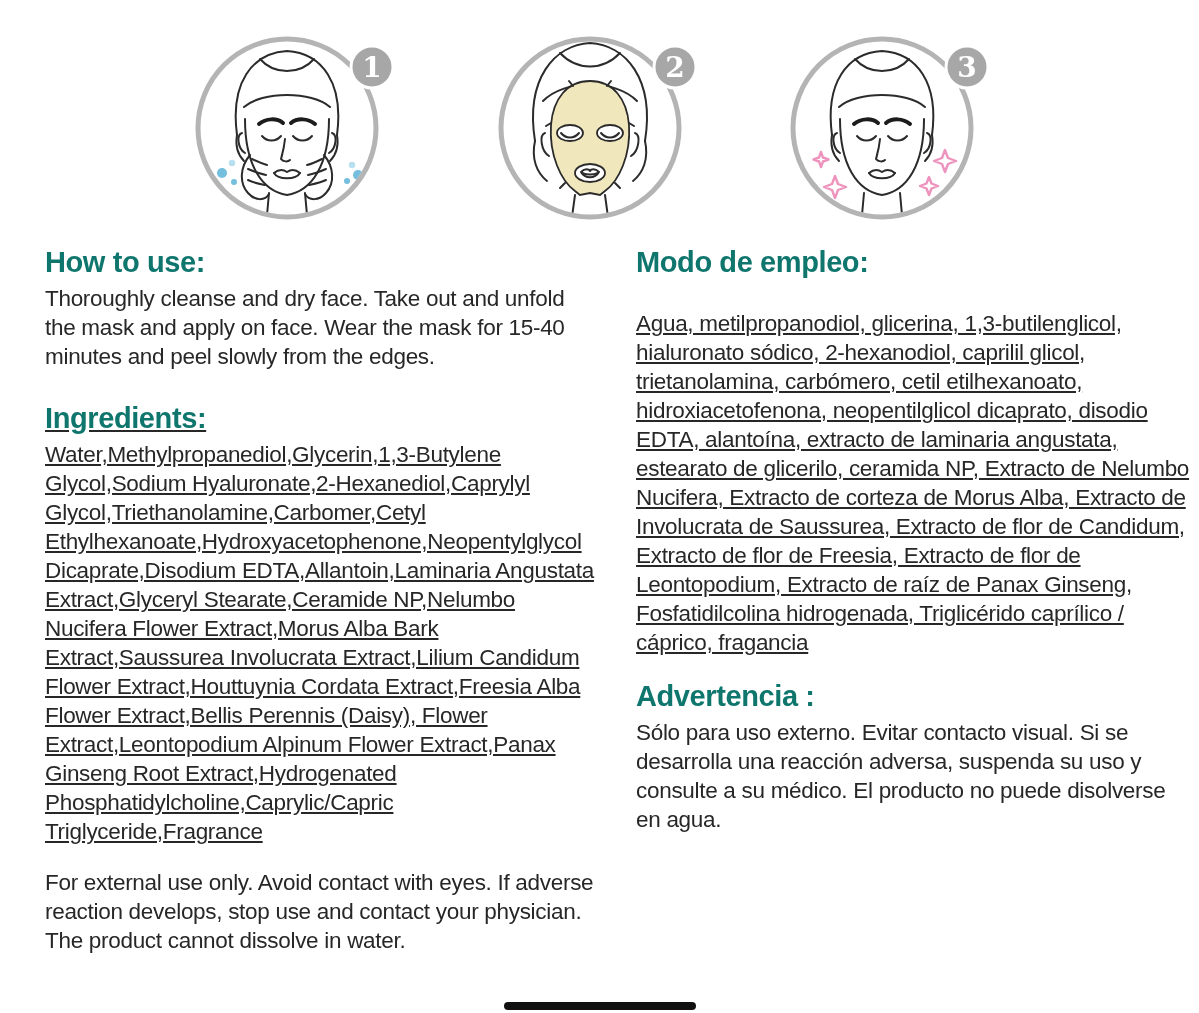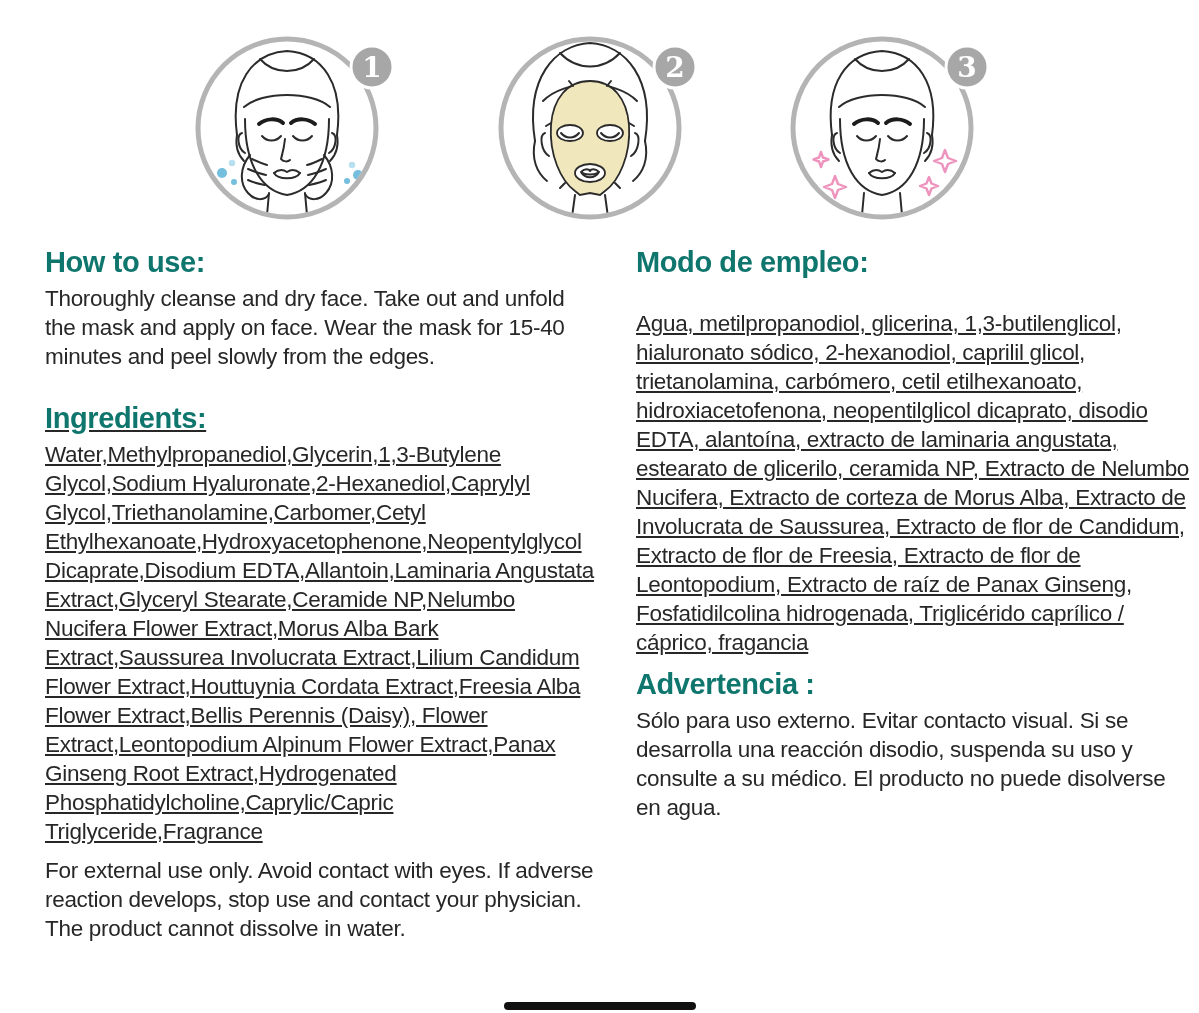--- a/index.html
+++ b/index.html
@@ -22,21 +22,21 @@
   .drop-light{fill:#b7dff0;stroke:none;}
   .spark{fill:#ffffff;stroke:#ee93bd;stroke-width:2.4;stroke-linejoin:round;}
 
   
   .col{position:absolute;top:245px;color:#272727;}
   .col-en{left:45px;width:550px;}
   .col-es{left:636px;width:557px;}
   .col h2{margin:0;font-size:29px;line-height:34px;font-weight:bold;color:#0f766e;letter-spacing:-0.4px;}
   .col p{margin:5px 0 0 0;font-size:22.5px;line-height:29px;letter-spacing:-0.3px;overflow-wrap:break-word;}
   .section-ingredients{margin-top:30px;text-decoration:underline;}
-  .section-warning{margin-top:10px;}
+  .section-warning{margin-top:22px;}
 
   .bottom-bar{position:absolute;left:504px;top:1002px;width:192px;height:8px;border-radius:4px;background:#111111;}
 </style>
 </head>
 <body>
 
 <div class="canvas">
 
   <div class="step step-1">
     <svg width="240" height="210" viewBox="0 0 240 210">
@@ -183,19 +183,19 @@
 
   <div class="col col-es">
     <section>
       <h2>Modo de empleo:</h2>
     </section>
     <section class="section-ingredients">
       <p>Agua, metilpropanodiol, glicerina, 1,3-butilenglicol, hialuronato sódico, 2-hexanodiol, caprilil glicol, trietanolamina, carbómero, cetil etilhexanoato, hidroxiacetofenona, neopentilglicol dicaprato, disodio EDTA, alantoína, extracto de laminaria angustata, estearato de glicerilo, ceramida NP, Extracto de Nelumbo Nucifera, Extracto de corteza de Morus Alba, Extracto de Involucrata de Saussurea, Extracto de flor de Candidum, Extracto de flor de Freesia, Extracto de flor de Leontopodium, Extracto de raíz de Panax Ginseng, Fosfatidilcolina hidrogenada, Triglicérido caprílico / cáprico, fragancia</p>
     </section>
     <section class="section-warning">
       <h2>Advertencia :</h2>
-      <p>Sólo para uso externo. Evitar contacto visual. Si se desarrolla una reacción disodio, suspenda su uso y consulte a su médico. El producto no puede disolverse en agua.</p>
+      <p>Sólo para uso externo. Evitar contacto visual. Si se desarrolla una reacción adversa, suspenda su uso y consulte a su médico. El producto no puede disolverse en agua.</p>
     </section>
   </div>
 
   <div class="bottom-bar"></div>
 
 </div>
 
 </body></html>

